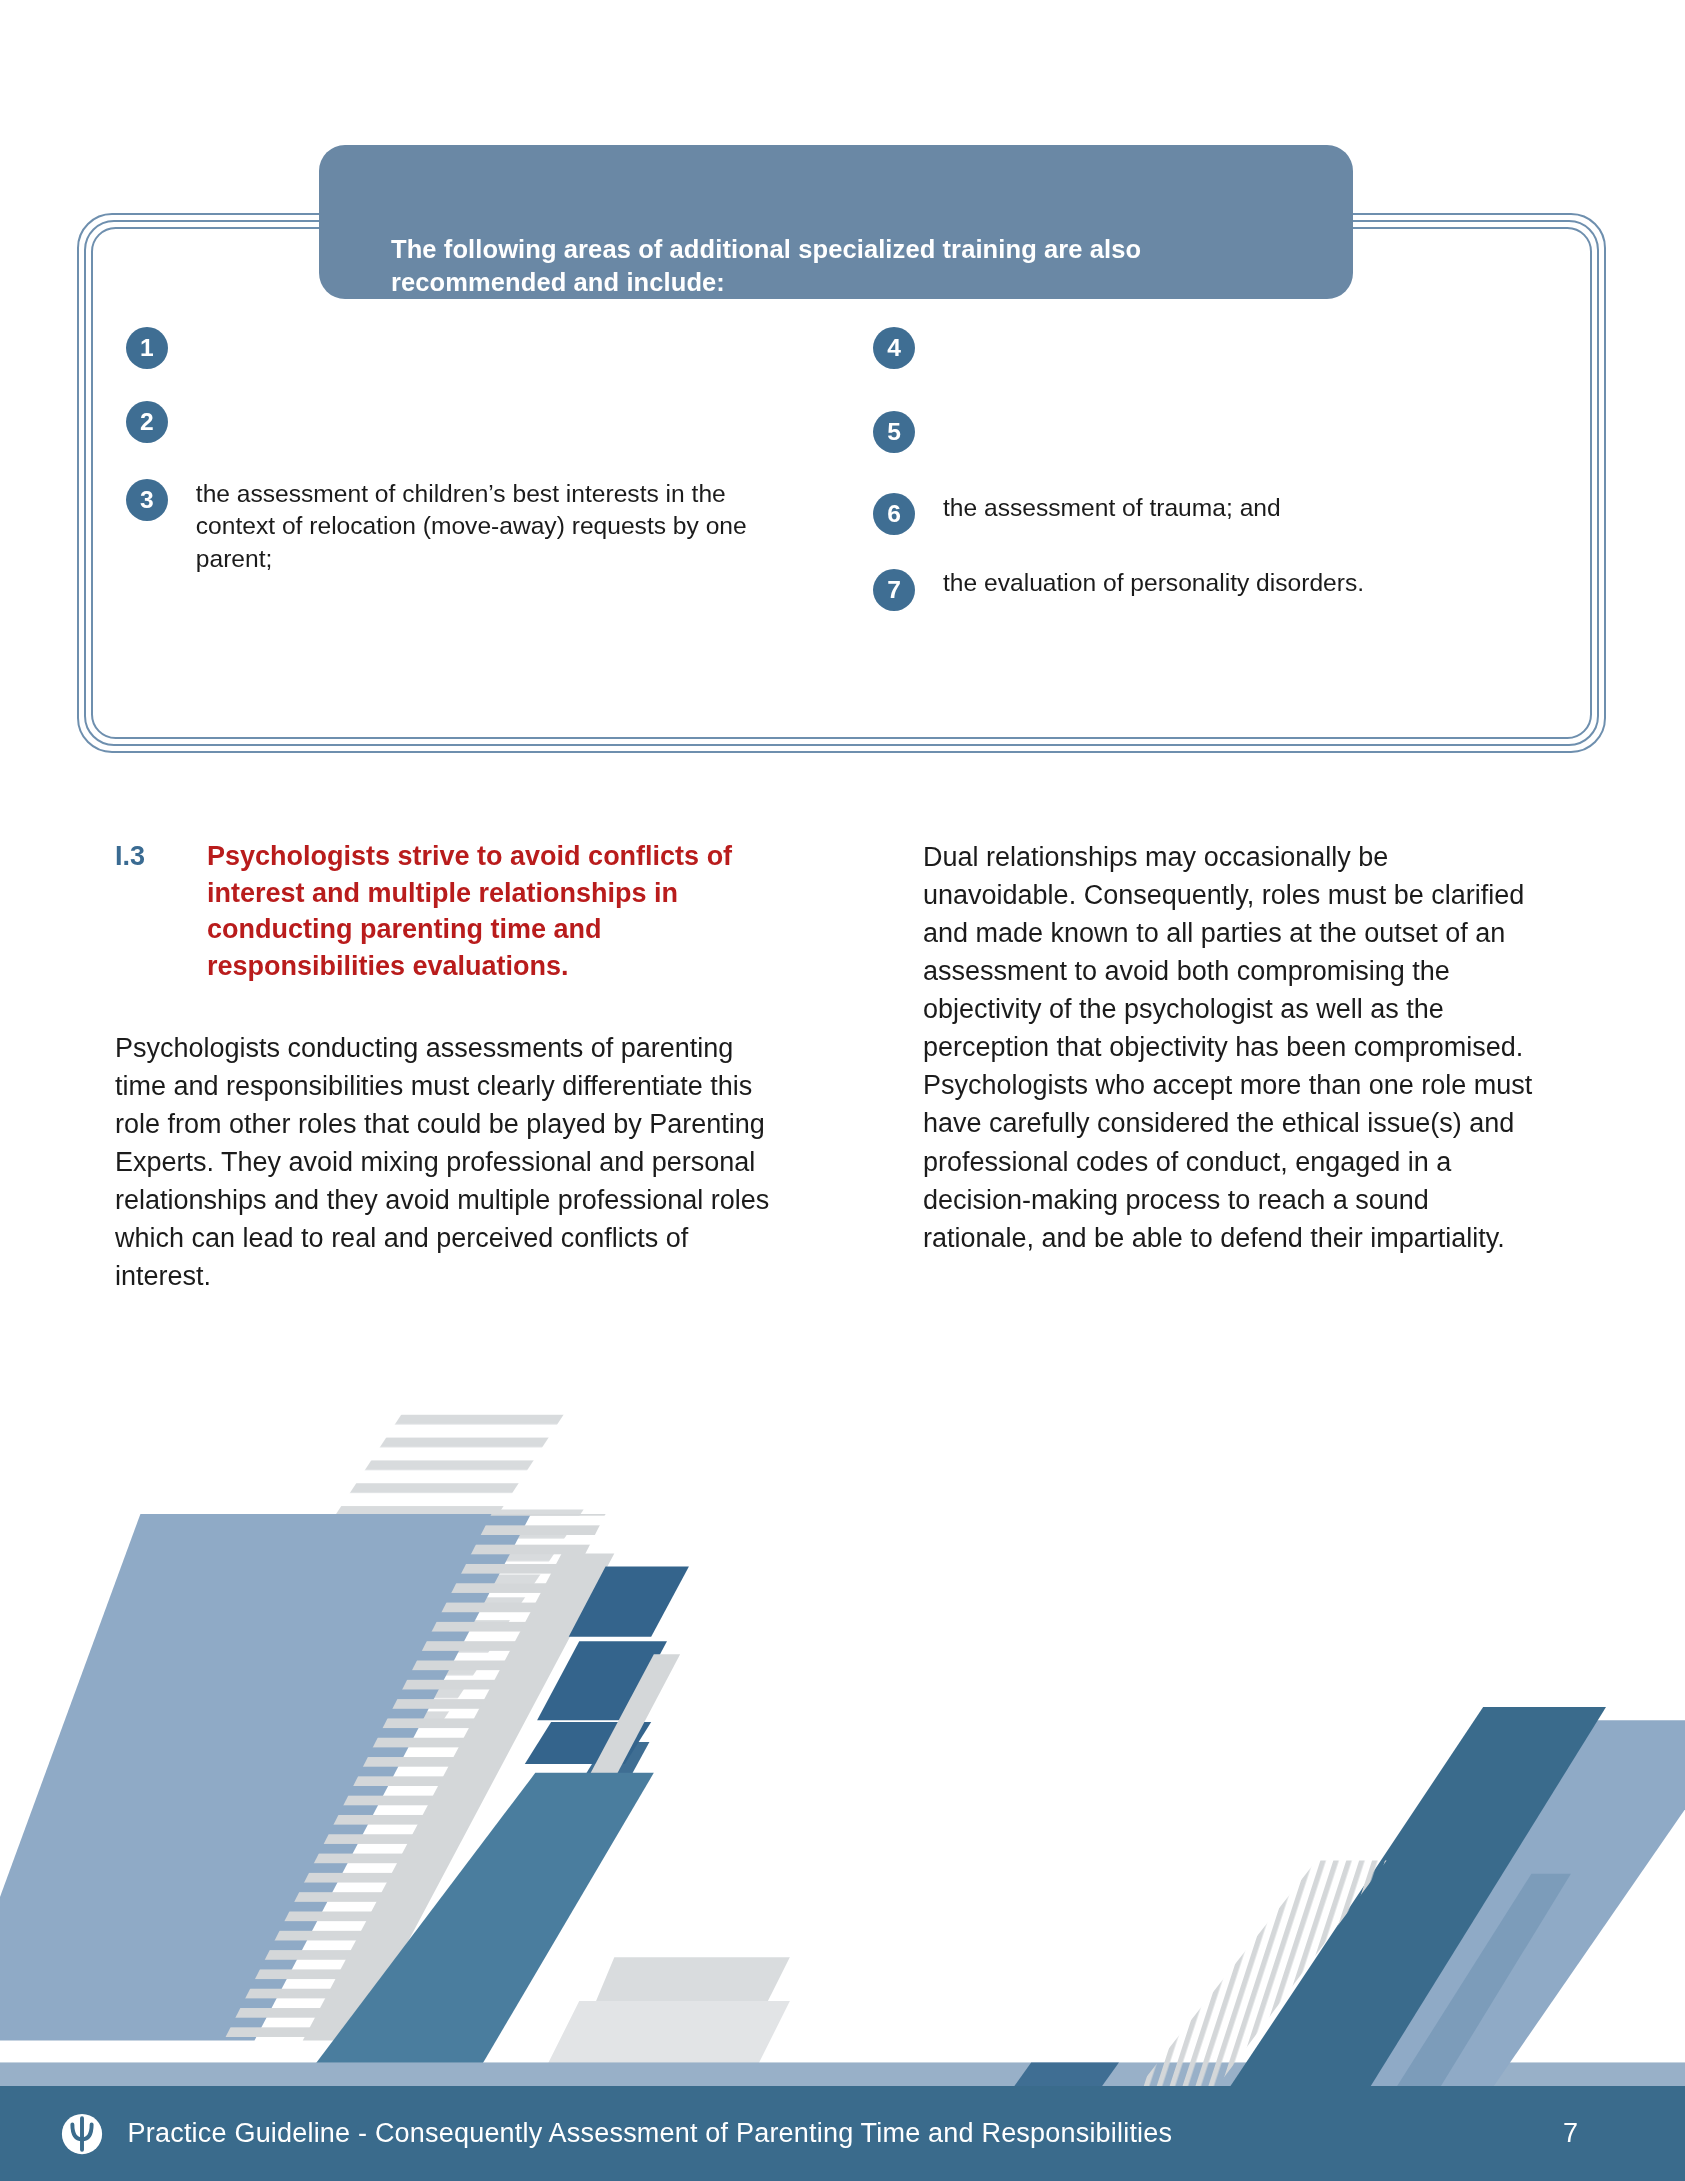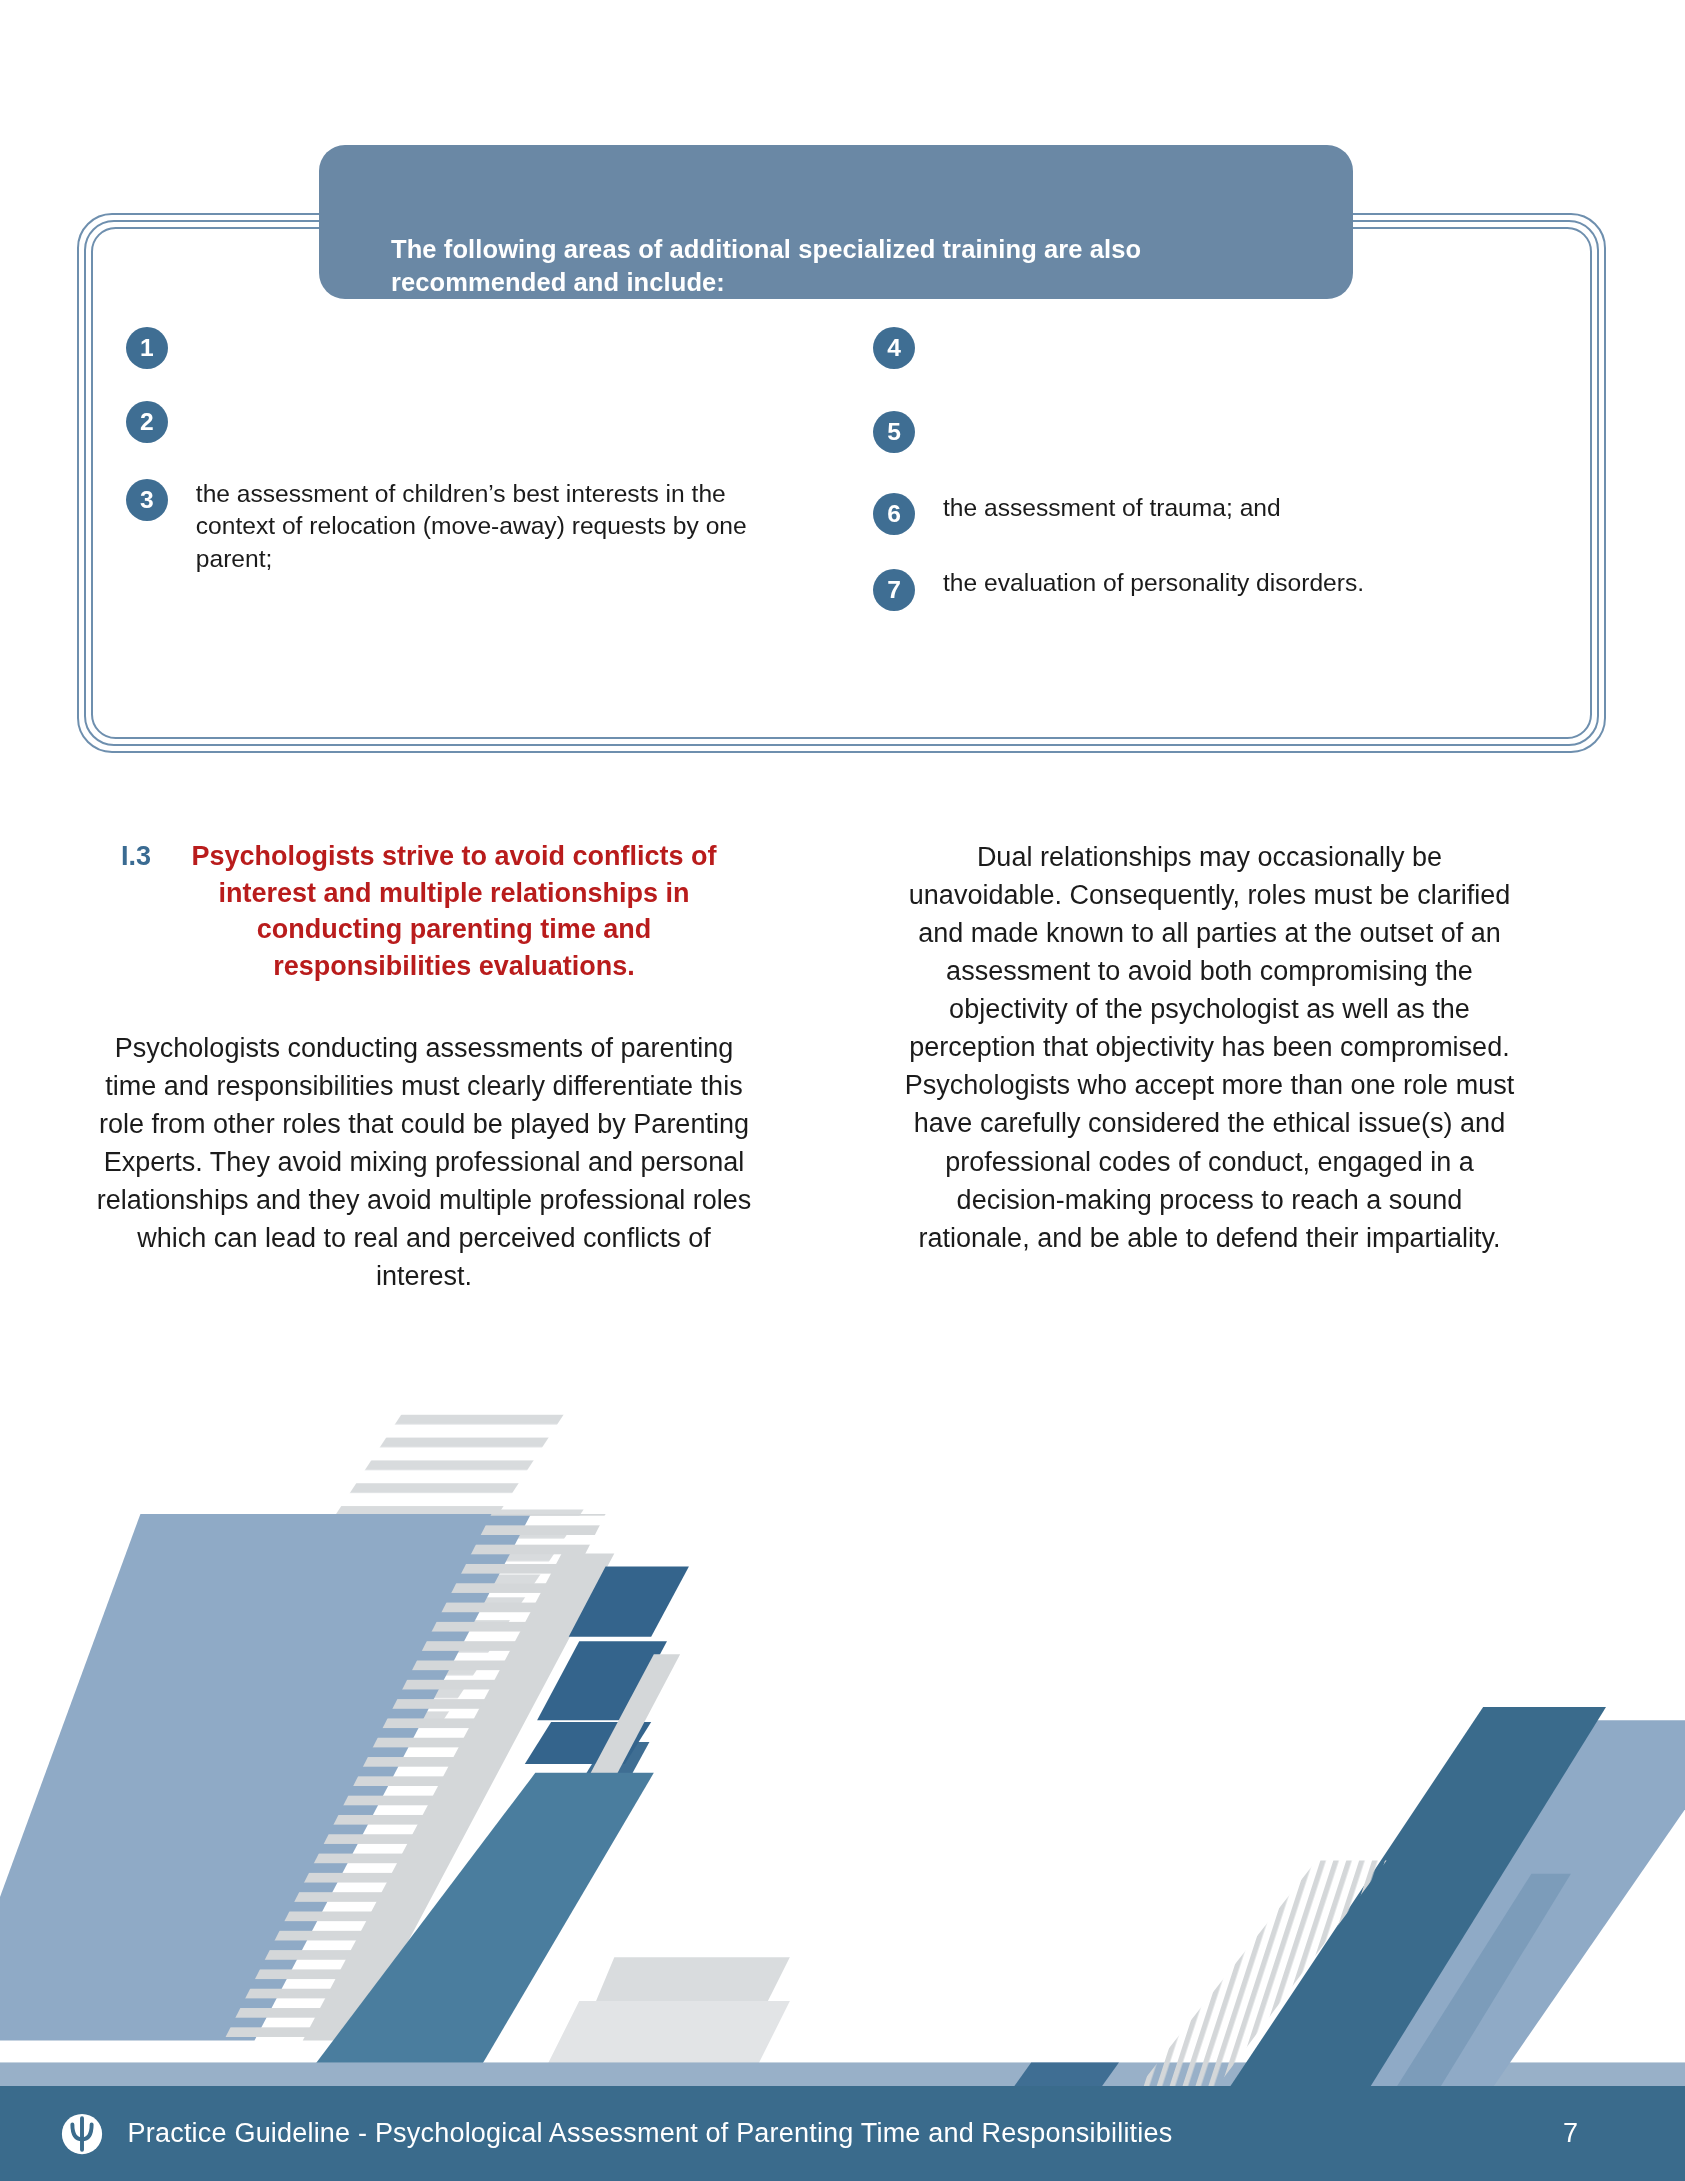--- a/index.html
+++ b/index.html
@@ -132,25 +132,24 @@
   
   .numitem.i1 { margin-bottom: 30px; }
   .numitem.i2 { margin-bottom: 35px; }
   .numitem.i4 { margin-bottom: 40px; }
   .numitem.i5 { margin-bottom: 39px; }
   .numitem.i6 { margin-bottom: 32px; }
 
   
   .section {
     position: absolute;
-    left: 90px;
+    left: 115px;
     top: 838px;
     width: 1492px;
     display: flex;
-    text-align: center;
   }
 
   .section-left { width: 729px; padding-right: 61px; }
   .section-right { width: 702px; padding-left: 79px; }
 
   .heading-row { display: flex; }
 
   .heading-num {
     flex: 0 0 auto;
     width: 92px;
@@ -348,18 +347,18 @@
     </div>
 
   </div>
 
   <div class="footer">
     <svg class="footer-logo" viewBox="0 0 48 48" xmlns="http://www.w3.org/2000/svg">
       <circle cx="24" cy="24" r="23" fill="#ffffff"></circle>
       <path d="M24 6 L24 42" stroke="#3a6b8c" stroke-width="4.5" stroke-linecap="round"></path>
       <path d="M13 13 C13 27, 19 30, 24 30 C29 30, 35 27, 35 13" stroke="#3a6b8c" stroke-width="4.5" fill="none" stroke-linecap="round"></path>
     </svg>
-    <div class="footer-title">Practice Guideline - Psychological Assessment of Parenting Time and Responsibilities</div>
+    <div class="footer-title">Practice Guideline - Consequently Assessment of Parenting Time and Responsibilities</div>
     <div class="footer-page">7</div>
   </div>
 
 </div>
 
 
 </body></html>

